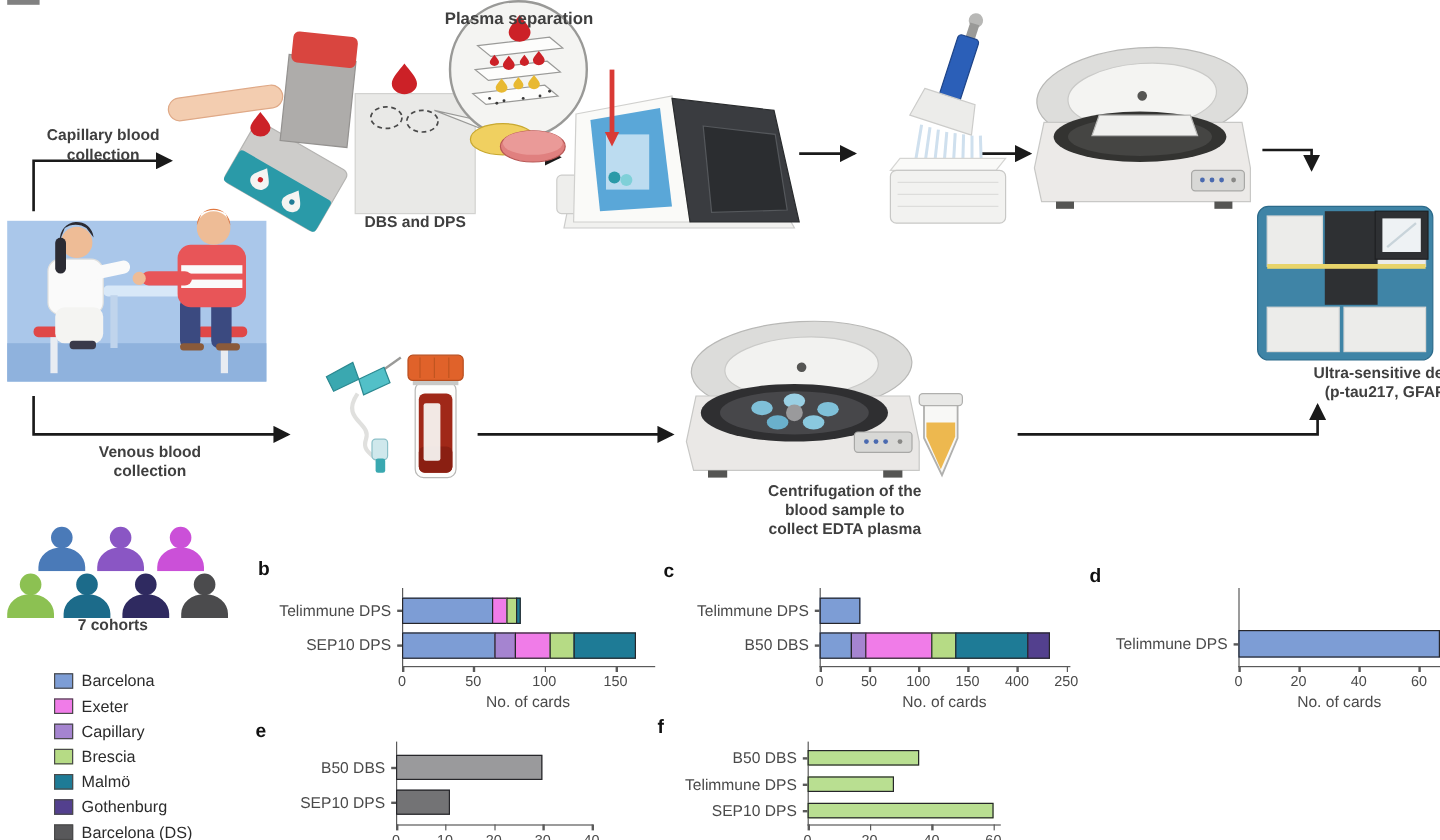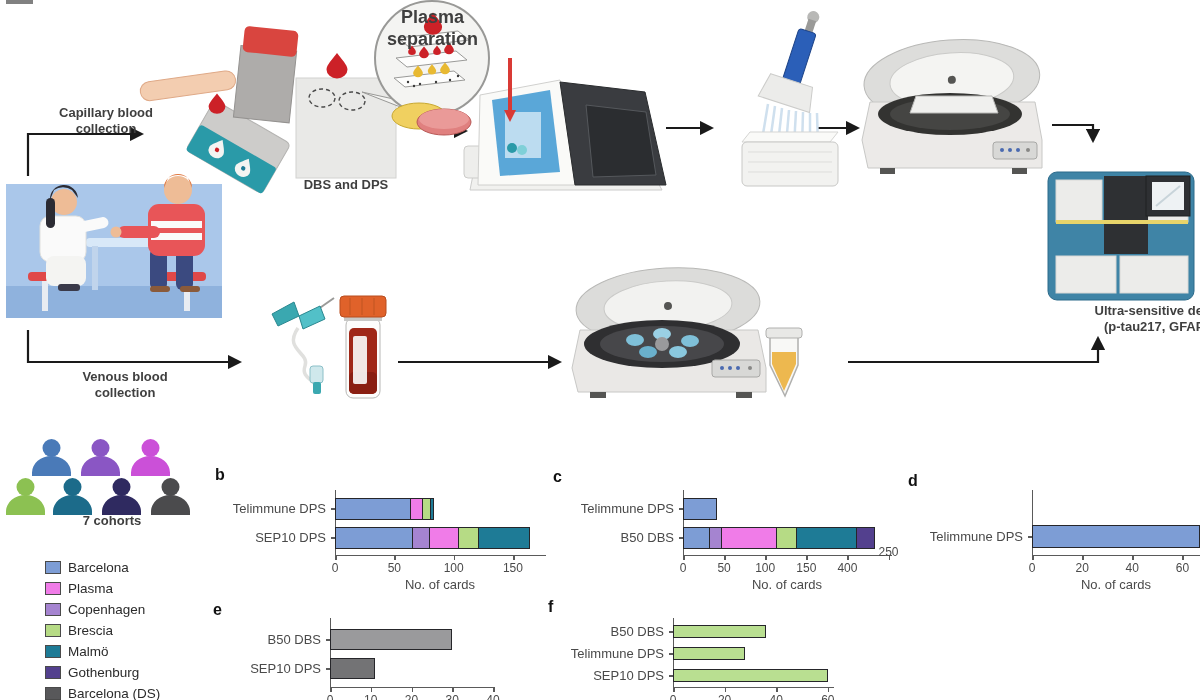--- a/index.html
+++ b/index.html
@@ -1,21 +1,21 @@
 <!DOCTYPE html>
 <html><head>
 <meta charset="utf-8">
 <style>
   html,body{margin:0;padding:0;background:#fff;}
   #canvas{position:relative;width:1200px;height:700px;background:#ffffff;overflow:hidden;
           font-family:"Liberation Sans","DejaVu Sans",sans-serif;}
 
   .wf-label{position:absolute;text-align:center;white-space:pre-line;font-size:13px;
             font-weight:600;color:#3f3f3f;line-height:1.22;z-index:3;}
-  .wf-label.small{font-size:18px;}
+  .wf-label.small{font-size:14px;}
 
   .crop-mark{position:absolute;left:6px;top:0;width:27px;height:4px;background:#6b6b6b;opacity:.85;}
 
   .chart{position:absolute;z-index:4;}
   .panel-letter{position:absolute;font-size:16px;font-weight:bold;color:#111;}
   .plot{position:absolute;border-left:1.6px solid #5a5a5a;border-bottom:1.6px solid #5a5a5a;}
   .row-label{position:absolute;left:0;text-align:right;font-size:13px;color:#4a4a4a;font-weight:500;}
   .cat-tick{position:absolute;width:4px;height:2px;background:#5a5a5a;}
   .bar-row{position:absolute;display:flex;}
   .bar-segment{height:100%;border:1px solid #26262a;box-sizing:border-box;flex:none;}
@@ -283,42 +283,45 @@
         <use href="#person" x="29" y="438" width="45" height="38" fill="#4a7ab8"></use>
         <use href="#person" x="78" y="438" width="45" height="38" fill="#8a56c4"></use>
         <use href="#person" x="128" y="438" width="45" height="38" fill="#cb50d8"></use>
         <use href="#person" x="3" y="477" width="45" height="38" fill="#8cc152"></use>
         <use href="#person" x="50" y="477" width="45" height="38" fill="#1c6b8a"></use>
         <use href="#person" x="99" y="477" width="45" height="38" fill="#2f2a60"></use>
         <use href="#person" x="148" y="477" width="45" height="38" fill="#4b4b4d"></use>
       </g>
   </svg>
 
-  <div class="wf-label" style="left:36px;top:105px;width:140px;">Capillary blood
+  <div class="wf-label" style="left:16px;top:105px;width:140px;">Capillary blood
 collection</div>
   <div class="wf-label" style="left:286px;top:177px;width:120px;">DBS and DPS</div>
   <div class="wf-label small" style="left:370px;top:7px;width:125px;">Plasma separation</div>
   <div class="wf-label" style="left:1040px;top:303px;width:260px;">Ultra-sensitive detection
 (p-tau217, GFAP, NfL)</div>
   <div class="wf-label" style="left:55px;top:369px;width:140px;">Venous blood
 collection</div>
-  <div class="wf-label" style="left:62px;top:513px;width:100px;">7 cohorts</div>
+  <div class="wf-label" style="left:614px;top:401px;width:180px;">Centrifugation of the
+blood sample to
+collect EDTA plasma</div>
+  <div class="wf-label" style="left:44px;top:513px;width:100px;">7 cohorts</div>
 
   <div id="legend">
       <div class="legend-item">
         <div class="legend-swatch" style="background: rgb(125, 157, 213);"></div>
         <div class="legend-label">Barcelona</div>
       </div>
       <div class="legend-item">
         <div class="legend-swatch" style="background: rgb(240, 124, 232);"></div>
-        <div class="legend-label">Plasma</div>
+        <div class="legend-label">Exeter</div>
       </div>
       <div class="legend-item">
         <div class="legend-swatch" style="background: rgb(165, 132, 208);"></div>
-        <div class="legend-label">Copenhagen</div>
+        <div class="legend-label">Capillary</div>
       </div>
       <div class="legend-item">
         <div class="legend-swatch" style="background: rgb(182, 219, 133);"></div>
         <div class="legend-label">Brescia</div>
       </div>
       <div class="legend-item">
         <div class="legend-swatch" style="background: rgb(30, 123, 150);"></div>
         <div class="legend-label">Malmö</div>
       </div>
       <div class="legend-item">
@@ -383,21 +386,21 @@
       <div class="tick-label" style="left: 117px; top: 99px;">0</div>
       <div class="tick-mark" style="left: 176.107px; top: 93px;"></div>
       <div class="tick-label" style="left: 158.107px; top: 99px;">50</div>
       <div class="tick-mark" style="left: 217.213px; top: 93px;"></div>
       <div class="tick-label" style="left: 199.213px; top: 99px;">100</div>
       <div class="tick-mark" style="left: 258.32px; top: 93px;"></div>
       <div class="tick-label" style="left: 240.32px; top: 99px;">150</div>
       <div class="tick-mark" style="left: 299.427px; top: 93px;"></div>
       <div class="tick-label" style="left: 281.427px; top: 99px;">400</div>
       <div class="tick-mark" style="left: 340.534px; top: 93px;"></div>
-      <div class="tick-label" style="left: 322.534px; top: 83px;">250</div>
+      <div class="tick-label" style="left: 322.534px; top: 99px;">250</div>
       <div class="x-label" style="left: 169px; top: 115px;">No. of cards</div>
     </div>
   <div class="chart" style="left: 900px; top: 462px; width: 300px; height: 138px;">
     <div class="panel-letter" style="left:8px;top:10px;">d</div>
   <div class="plot" style="left: 132px; top: 28px; width: 168px; height: 65px;"></div>
       <div class="row-label" style="top: 63px; width: 123px; height: 23px; line-height: 23px;">Telimmune DPS</div>
       <div class="cat-tick" style="left: 128px; top: 73.5px;"></div>
       <div class="bar-row" style="left: 132px; top: 63px; height: 23px;">
         <div class="bar-segment" style="width: 168px; background: rgb(125, 157, 213);"></div>
       </div>

